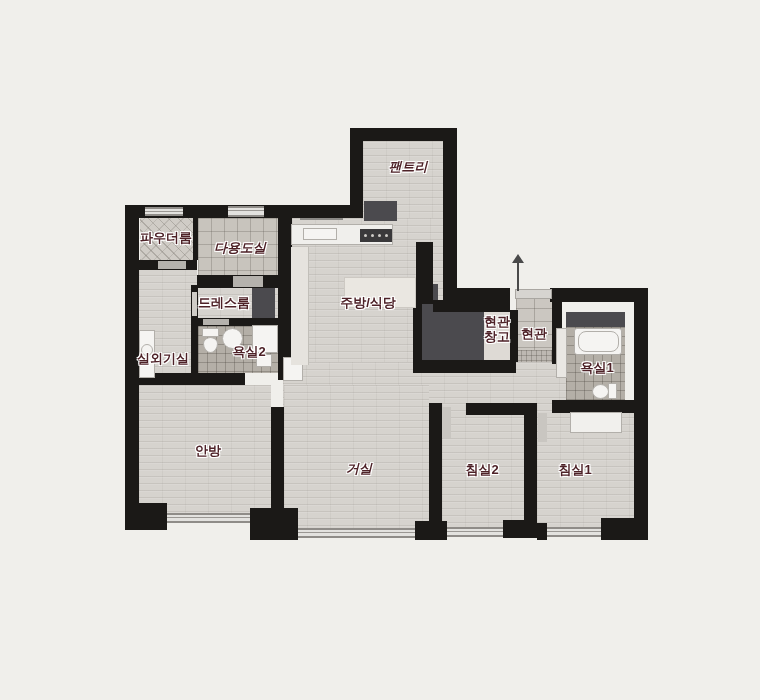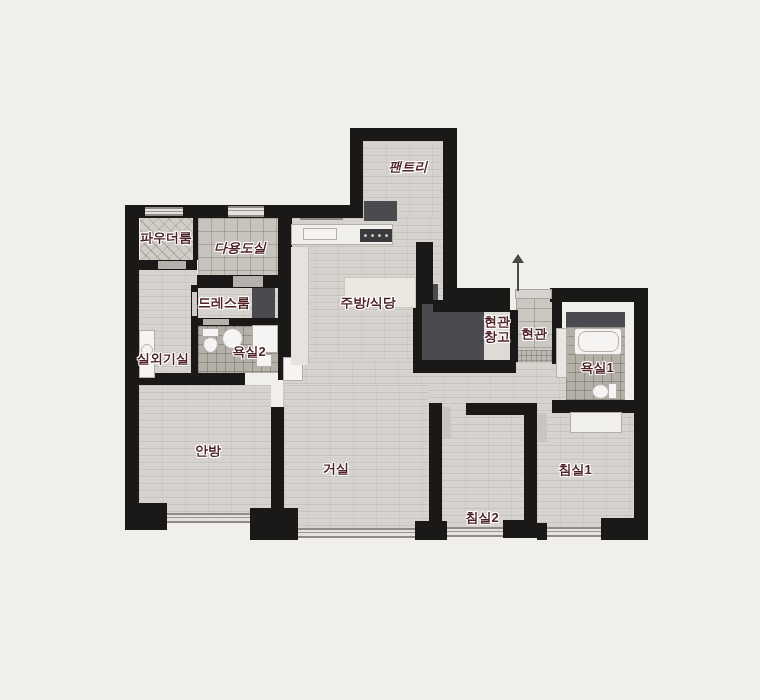--- a/index.html
+++ b/index.html
@@ -152,17 +152,17 @@
   <div class="lbl" style="left:240px;top:248px;white-space:nowrap;font-style:italic;">다용도실</div>
   <div class="lbl" style="left:224px;top:303px;white-space:nowrap;">드레스룸</div>
   <div class="lbl" style="left:368px;top:303px;white-space:nowrap;">주방/식당</div>
   <div class="lbl" style="left:163px;top:359px;white-space:nowrap;">실외기실</div>
   <div class="lbl" style="left:249px;top:352px;white-space:nowrap;">욕실2</div>
   <div class="lbl" style="left:497px;top:330px;">현관
 창고</div>
   <div class="lbl" style="left:534px;top:334px;white-space:nowrap;">현관</div>
   <div class="lbl" style="left:597px;top:368px;white-space:nowrap;">욕실1</div>
   <div class="lbl" style="left:208px;top:451px;">안방</div>
-  <div class="lbl" style="left:336px;top:469px;">거실</div>
-  <div class="lbl" style="left:482px;top:470px;margin-top:48px;">침실2</div>
+  <div class="lbl" style="left:359px;top:469px;font-style:italic;">거실</div>
+  <div class="lbl" style="left:482px;top:470px;">침실2</div>
   <div class="lbl" style="left:575px;top:470px;">침실1</div>
 
 </div>
 
 </body></html>

